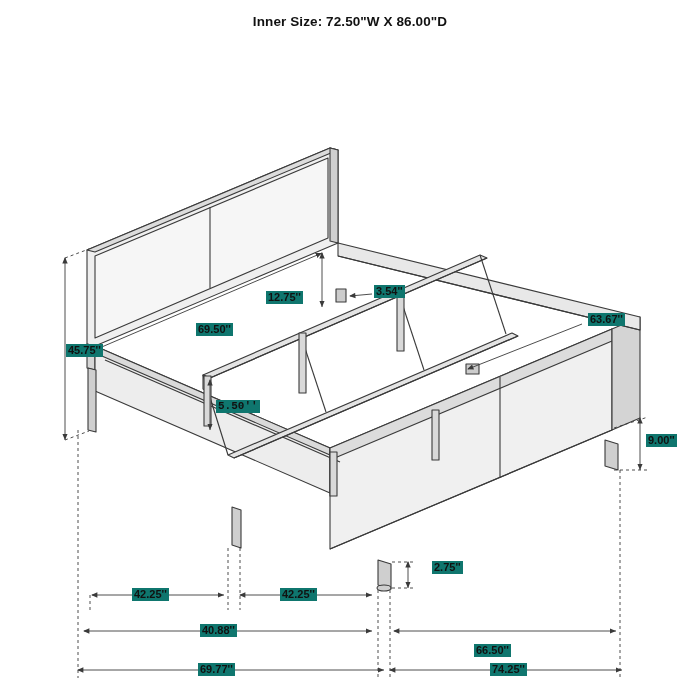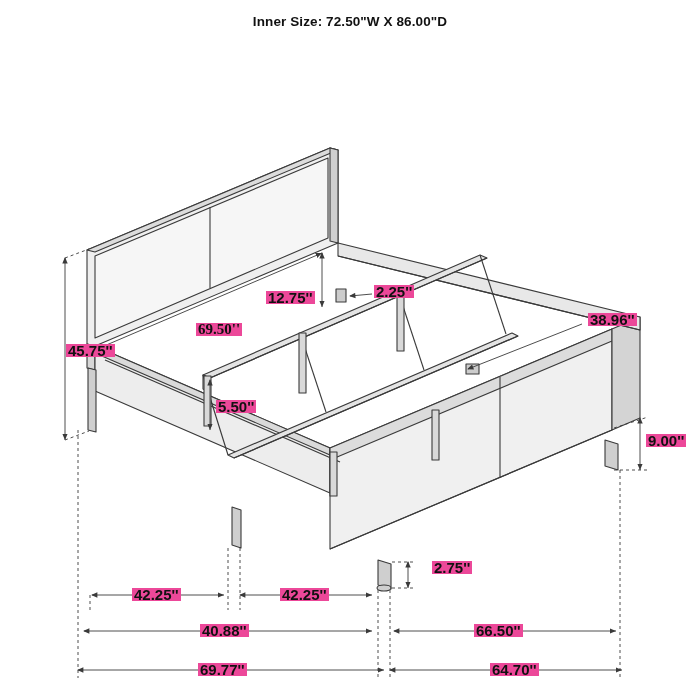--- a/index.html
+++ b/index.html
@@ -33,25 +33,25 @@
   }
   svg.diagram {
     position: absolute;
     top: 0;
     left: 0;
     width: 700px;
     height: 700px;
   }
   .dim-label {
     position: absolute;
-    font-size: 15px;
+    font-size: 11px;
     font-weight: bold;
     color: #111;
     white-space: nowrap;
-    background: #ec4899;
+    background: #0f766e;
     padding: 0 2px;
     line-height: 13px;
   }
 </style>
 </head>
 <body>
 
 <div id="page">
 
   <div id="title">Inner Size: 72.50"W X 86.00"D</div>
@@ -179,28 +179,28 @@
       <line x1="240" y1="595" x2="372" y2="595" marker-start="url(#arrTail)" marker-end="url(#arrHead)"></line>
 
       <line x1="84" y1="631" x2="372" y2="631" marker-start="url(#arrTail)" marker-end="url(#arrHead)"></line>
       <line x1="394" y1="631" x2="616" y2="631" marker-start="url(#arrTail)" marker-end="url(#arrHead)"></line>
 
       <line x1="78" y1="670" x2="384" y2="670" marker-start="url(#arrTail)" marker-end="url(#arrHead)"></line>
       <line x1="390" y1="670" x2="622" y2="670" marker-start="url(#arrTail)" marker-end="url(#arrHead)"></line>
     </g>
   </svg>
 
-  <div class="dim-label" style="left:196px; top:323px;font-family:Liberation Serif, serif;">69.50''</div>
+  <div class="dim-label" style="left:196px; top:323px;">69.50''</div>
   <div class="dim-label" style="left:266px; top:291px;">12.75''</div>
-  <div class="dim-label" style="left:374px; top:285px;">2.25''</div>
-  <div class="dim-label" style="left:588px; top:313px;">38.96''</div>
+  <div class="dim-label" style="left:374px; top:285px;">3.54''</div>
+  <div class="dim-label" style="left:588px; top:313px;">63.67''</div>
   <div class="dim-label" style="left:18px;  top:344px;margin-left:48px;">45.75''</div>
-  <div class="dim-label" style="left:216px; top:400px;">5.50''</div>
+  <div class="dim-label" style="left:216px; top:400px;font-family:Liberation Mono, monospace;">5.50''</div>
   <div class="dim-label" style="left:646px; top:434px;">9.00''</div>
   <div class="dim-label" style="left:416px; top:561px;margin-left:16px;">2.75''</div>
   <div class="dim-label" style="left:132px; top:588px;">42.25''</div>
   <div class="dim-label" style="left:280px; top:588px;">42.25''</div>
   <div class="dim-label" style="left:200px; top:624px;">40.88''</div>
-  <div class="dim-label" style="left:474px; top:624px;text-align:center;">66.50''</div>
+  <div class="dim-label" style="left:474px; top:644px;text-align:center;">66.50''</div>
   <div class="dim-label" style="left:198px; top:663px;">69.77''</div>
-  <div class="dim-label" style="left:490px; top:663px;">64.70''</div>
+  <div class="dim-label" style="left:490px; top:663px;">74.25''</div>
 
 </div>
 
 </body></html>

